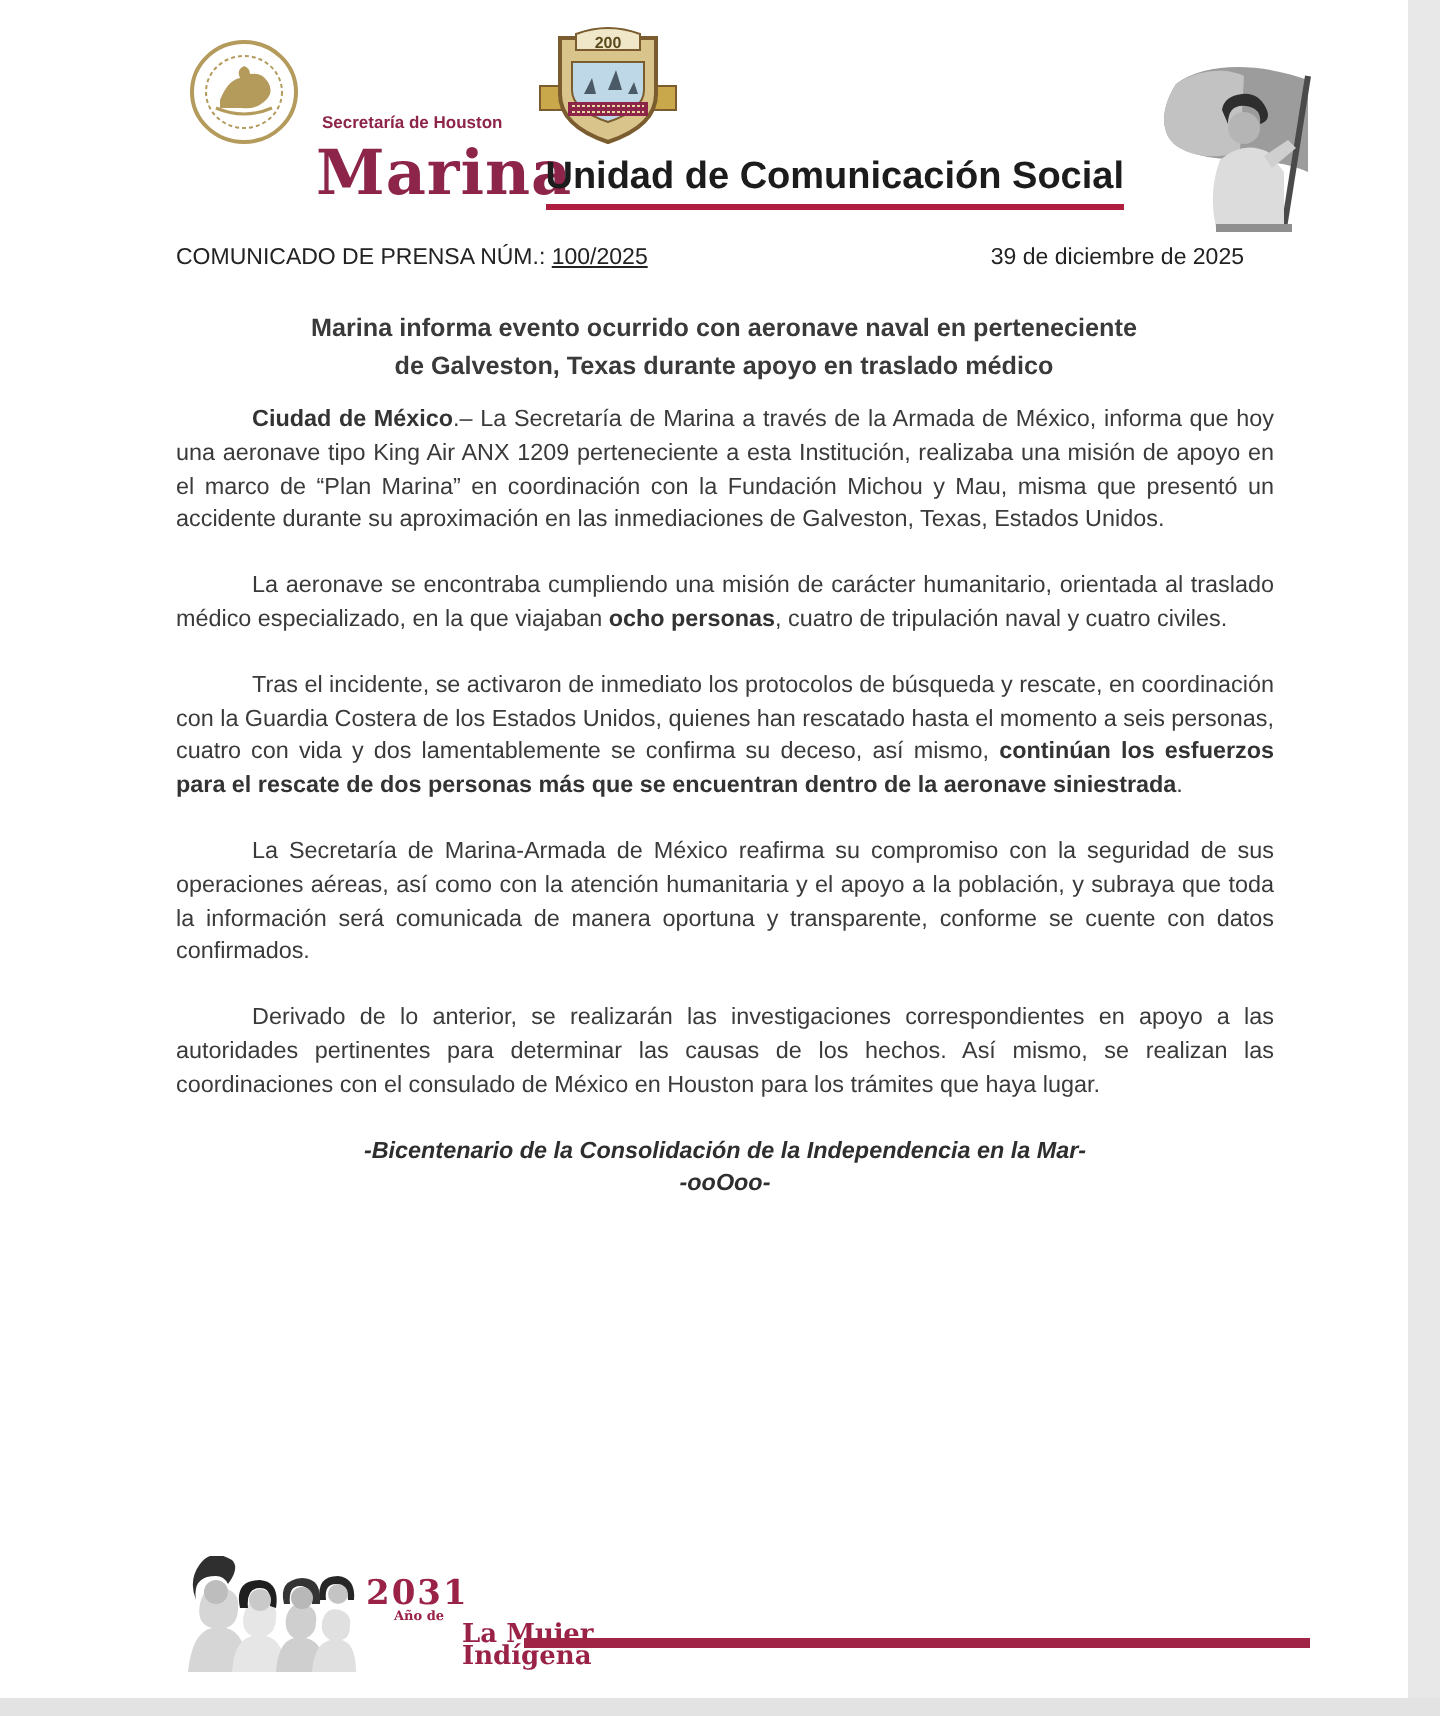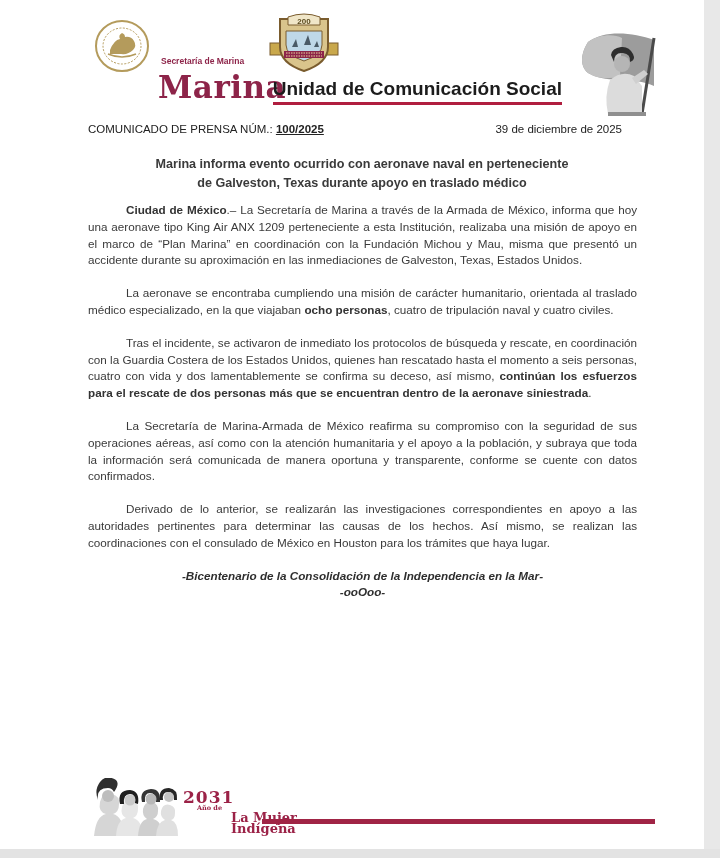--- a/index.html
+++ b/index.html
@@ -30,21 +30,21 @@
     position:absolute;right:142px;top:78px;margin:0;
     font-size:19px;font-weight:700;color:#1c1c1c;
     border-bottom:3px solid #B01E3F;padding-bottom:2px;
   }
   
   .meta{
     position:absolute;left:88px;top:123px;width:548px;
     display:flex;justify-content:space-between;align-items:baseline;
     font-size:11.5px;color:#222;
   }
-  .meta .num{font-weight:700;text-decoration:underline;}
+  .meta .num{font-weight:400;text-decoration:underline;}
   .meta .date{padding-right:14px;}
   
   .doc-title{
     position:absolute;left:88px;top:155px;width:548px;
     text-align:center;font-weight:700;font-size:12.6px;line-height:18.5px;
     color:#3a3a3a;
   }
   
   .body-text{
     position:absolute;left:88px;top:202px;width:549px;
@@ -80,21 +80,21 @@
 
   <span class="seal">
     <svg width="56" height="52" viewBox="0 0 56 52">
       <ellipse cx="28" cy="26" rx="26" ry="25" fill="none" stroke="#B49B5C" stroke-width="2"></ellipse>
       <ellipse cx="28" cy="26" rx="19" ry="18" fill="none" stroke="#B49B5C" stroke-width="1" stroke-dasharray="2 1.5"></ellipse>
       <path d="M16 30 q4 -10 10 -11 q-2 -4 2 -6 q3 1 3 4 q6 -1 9 4 q3 5 -1 9 q-5 5 -12 4 q-7 0 -11 0 Z" fill="#B49B5C"></path>
       <path d="M14 34 q14 6 28 0" fill="none" stroke="#B49B5C" stroke-width="1.5"></path>
     </svg>
   </span>
   <div class="wordmark">Marina</div>
-  <div class="wordmark-sub">Secretaría de Marina</div>
+  <div class="wordmark-sub">Secretaría de Houston</div>
 
   <span class="emblem">
     <svg width="76" height="64" viewBox="0 0 76 64">
       <rect x="4" y="30" width="14" height="12" fill="#C9A84C" stroke="#7A5C2E"></rect>
       <rect x="58" y="30" width="14" height="12" fill="#C9A84C" stroke="#7A5C2E"></rect>
       <path d="M14 6 h48 v28 q0 16 -24 24 q-24 -8 -24 -24 Z" fill="#D9C48C" stroke="#7A5C2E" stroke-width="2"></path>
       <path d="M20 18 h36 v14 q0 10 -18 16 q-18 -6 -18 -16 Z" fill="#BFD8E8" stroke="#7A5C2E"></path>
       <path d="M26 34 l4 -8 2 8 Z M38 32 l4 -10 3 10 Z M48 34 l3 -6 2 6 Z" fill="#4A5A66"></path>
       <path d="M22 4 q16 -6 32 0 v8 h-32 Z" fill="#F0E6C8" stroke="#7A5C2E"></path>
       <text x="38" y="11" font-size="8" font-weight="bold" text-anchor="middle" fill="#5A4A1E">200</text>

